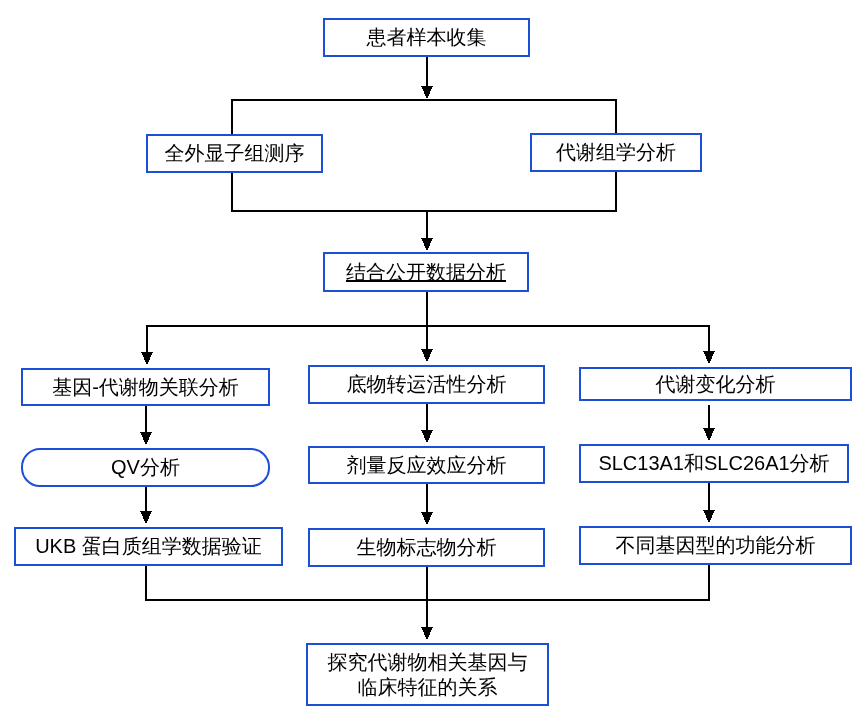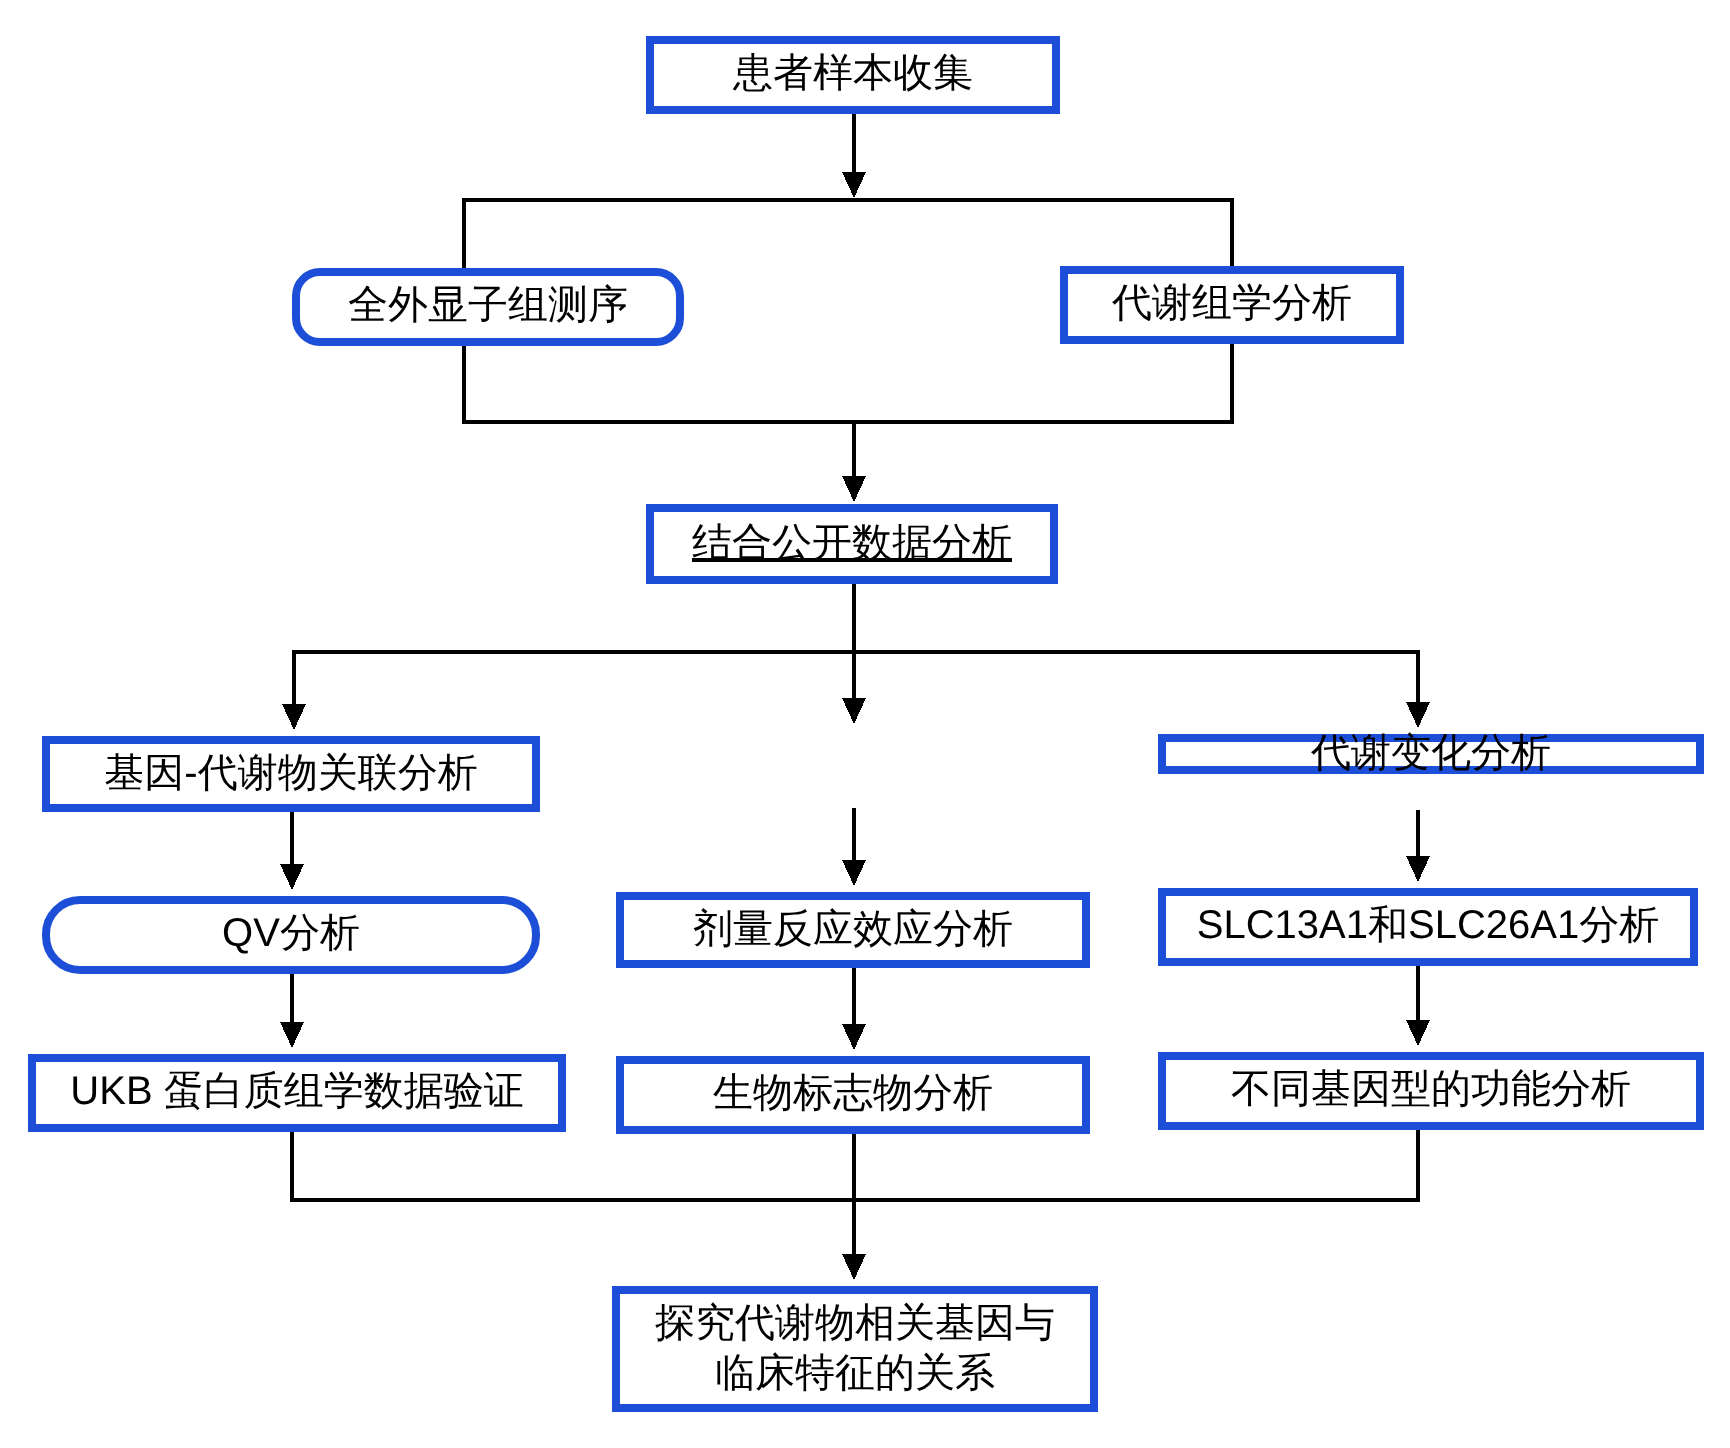--- a/index.html
+++ b/index.html
@@ -19,37 +19,37 @@
     position: absolute;
     left: 0;
     top: 0;
   }
   .wires line { stroke: #000000; stroke-width: 2; }
   .wires polygon { fill: #000000; stroke: none; }
   .node {
     position: absolute;
     box-sizing: border-box;
     background: #ffffff;
-    border: 4px solid #1d4ed8;
+    border: 2px solid #1d4ed8;
     display: flex;
     align-items: center;
     justify-content: center;
     text-align: center;
     font-size: 20px;
     color: #000000;
     line-height: 1.25;
     white-space: nowrap;
   }
   .node-collect        { left: 323px; top: 18px;  width: 207px; height: 39px; }
-  .node-wes            { left: 146px; top: 134px; width: 196px; height: 39px; border-radius: 14px; }
+  .node-wes            { left: 146px; top: 134px; width: 177px; height: 39px; }
   .node-metabolomics   { left: 530px; top: 133px; width: 172px; height: 39px; }
   .node-public-data    { left: 323px; top: 252px; width: 206px; height: 40px; text-decoration: underline; }
   .node-gene-metab     { left: 21px;  top: 368px; width: 249px; height: 38px; }
   .node-substrate      { left: 308px; top: 365px; width: 237px; height: 39px; }
-  .node-metab-change   { left: 579px; top: 367px; width: 273px; height: 20px; }
+  .node-metab-change   { left: 579px; top: 367px; width: 273px; height: 34px; }
   .node-qv             { left: 21px;  top: 448px; width: 249px; height: 39px; border-radius: 19px; }
   .node-dose           { left: 308px; top: 446px; width: 237px; height: 38px; }
   .node-slc            { left: 579px; top: 444px; width: 270px; height: 39px; }
   .node-ukb            { left: 14px;  top: 527px; width: 269px; height: 39px; }
   .node-biomarker      { left: 308px; top: 528px; width: 237px; height: 39px; }
   .node-genotype       { left: 579px; top: 526px; width: 273px; height: 39px; }
   .node-final          { left: 306px; top: 643px; width: 243px; height: 63px; flex-direction: column; }
 </style>
 </head>
 <body>
@@ -113,20 +113,23 @@
   </div>
 
   <div class="node node-public-data">
     <span>结合公开数据分析</span>
   </div>
 
   <div class="node node-gene-metab">
     <span>基因-代谢物关联分析</span>
   </div>
 
+  <div class="node node-substrate">
+    <span>底物转运活性分析</span>
+  </div>
 
   <div class="node node-metab-change">
     <span>代谢变化分析</span>
   </div>
 
   <div class="node node-qv">
     <span>QV分析</span>
   </div>
 
   <div class="node node-dose">

